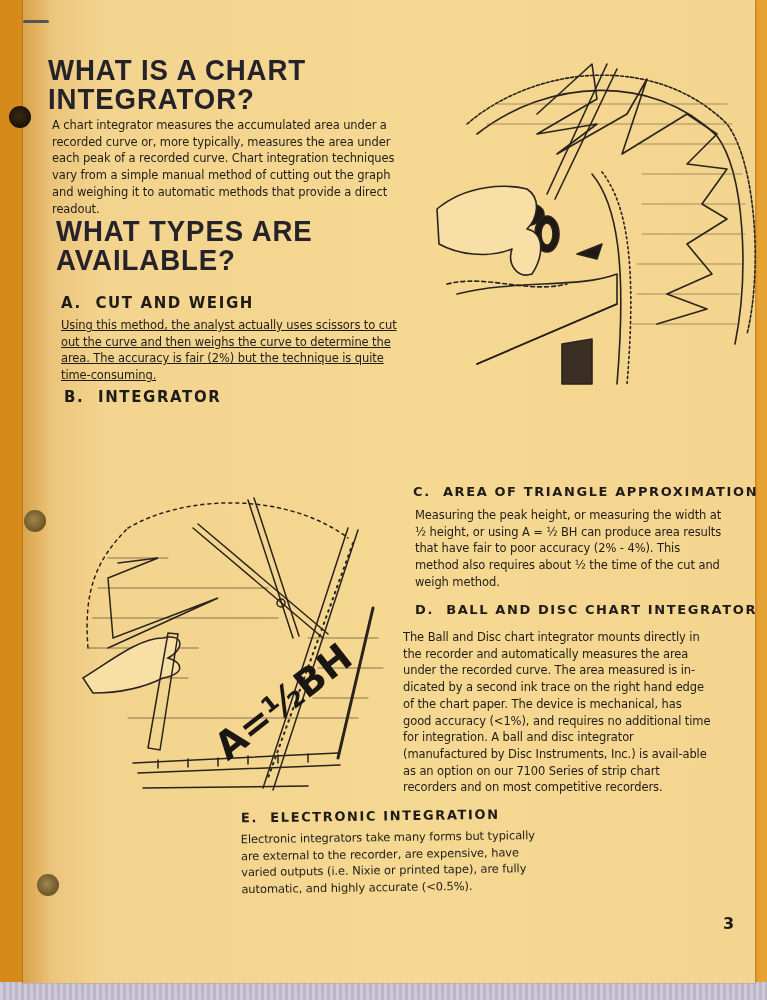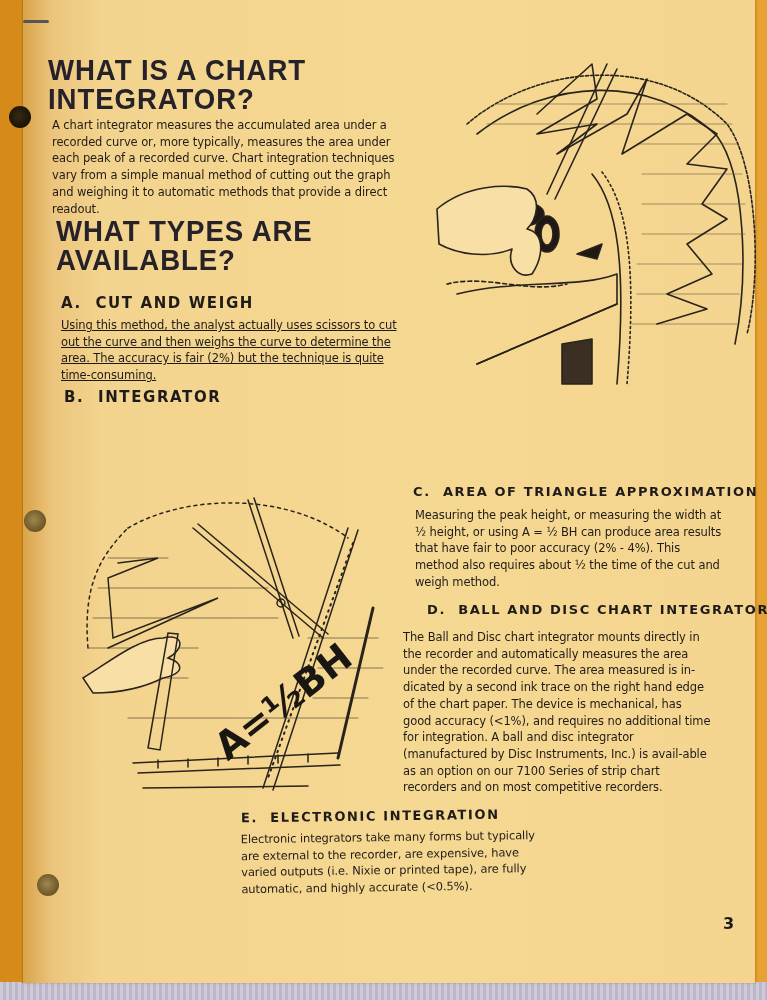--- a/index.html
+++ b/index.html
@@ -99,21 +99,21 @@
   </div>
 
   <div class="text" style="left:390px; top:484px; width:340px;">
     <h2 class="sub" style="white-space:pre; font-size:13px;">C.  AREA OF TRIANGLE APPROXIMATION</h2>
   </div>
   <div class="text" style="left:392px; top:507px; width:308px;">
     <p class="body">Measuring the peak height, or measuring the width at ½ height, or using A = ½ BH can produce area results that have fair to poor accuracy (2% - 4%). This method also requires about ½ the time of the cut and weigh method.</p>
   </div>
 
   <div class="text" style="left:392px; top:602px; width:340px;">
-    <h2 class="sub" style="white-space:pre; font-size:13px;margin-left:12px;">D.  BALL AND DISC CHART INTEGRATOR</h2>
+    <h2 class="sub" style="white-space:pre; font-size:13px;">D.  BALL AND DISC CHART INTEGRATOR</h2>
   </div>
   <div class="text" style="left:380px; top:629px; width:308px;">
     <p class="body">The Ball and Disc chart integrator mounts directly in the recorder and automatically measures the area under the recorded curve.  The area measured is in-dicated by a second ink trace on the right hand edge of the chart paper.  The device is mechanical, has good accuracy (&lt;1%), and requires no additional time for integration.  A ball and disc integrator (manufactured by Disc Instruments, Inc.) is avail-able as an option on our 7100 Series of strip chart recorders and on most competitive recorders.</p>
   </div>
 
   <div class="text" style="left:218px; top:808px; width:340px; transform:rotate(-0.8deg);">
     <h2 class="sub" style="white-space:pre; font-size:13px;">E.  ELECTRONIC INTEGRATION</h2>
   </div>
   <div class="text" style="left:218px; top:829px; width:310px; transform:rotate(-0.8deg);">
     <p class="body">Electronic integrators take many forms but typically are external to the recorder, are expensive, have varied outputs (i.e. Nixie or printed tape), are fully automatic, and highly accurate (&lt;0.5%).</p>

